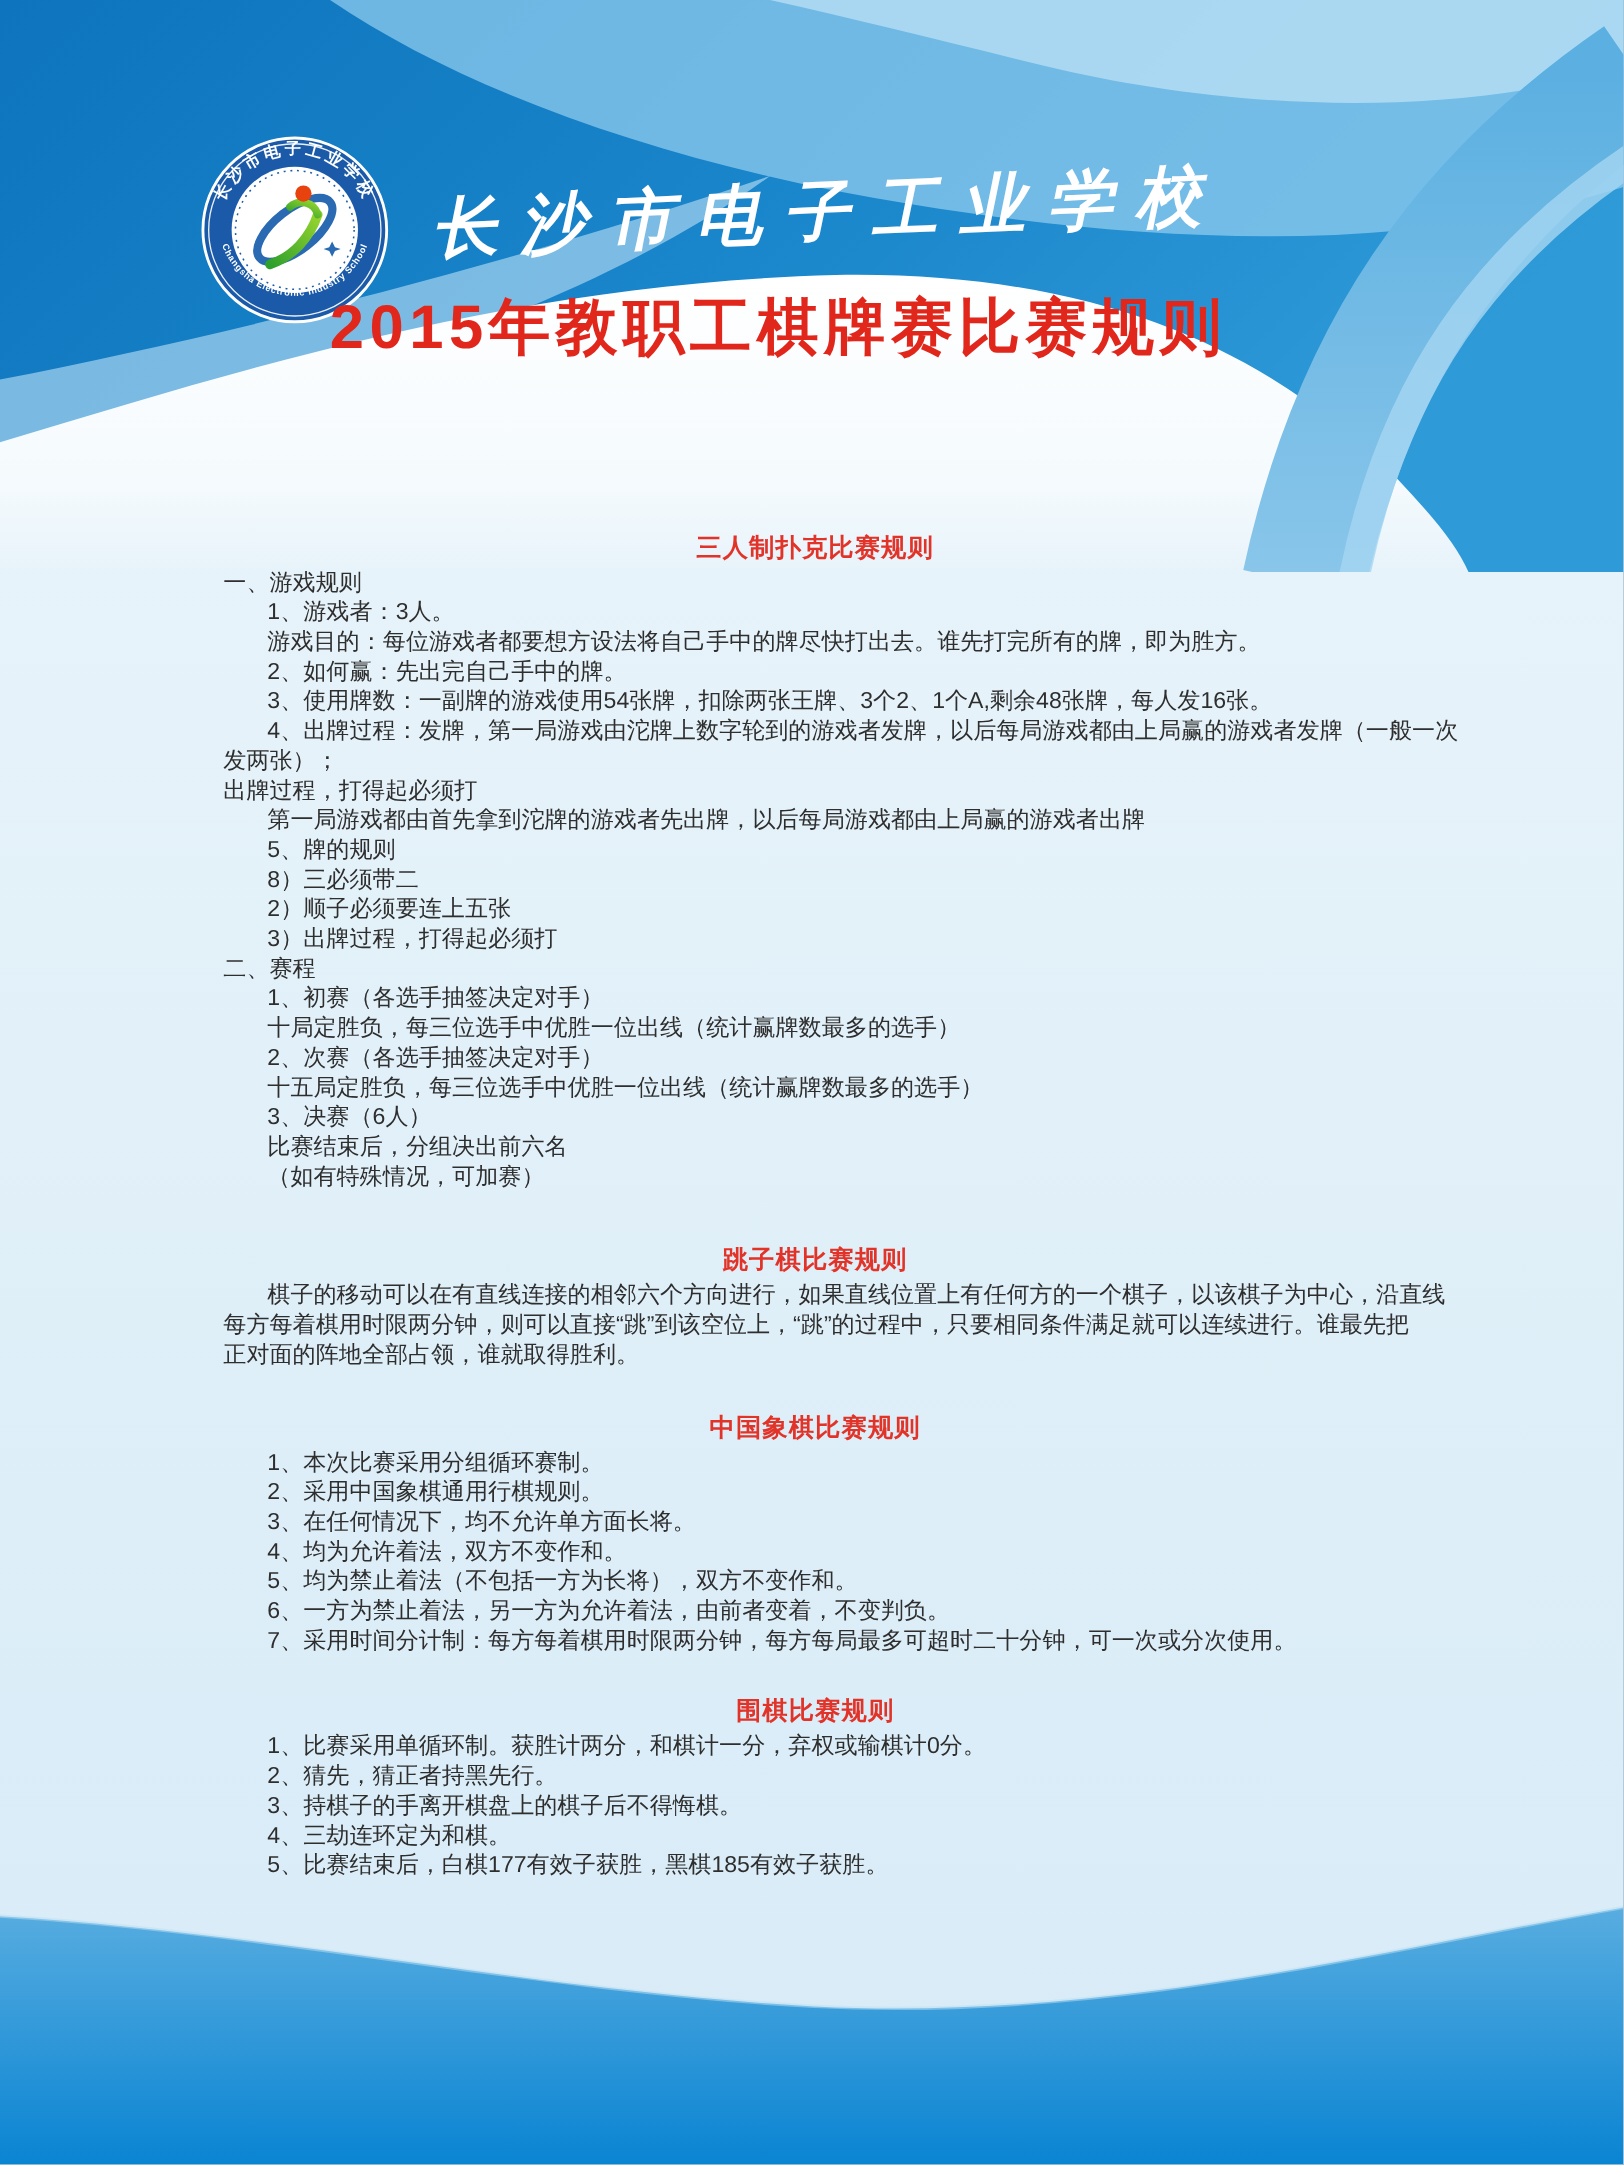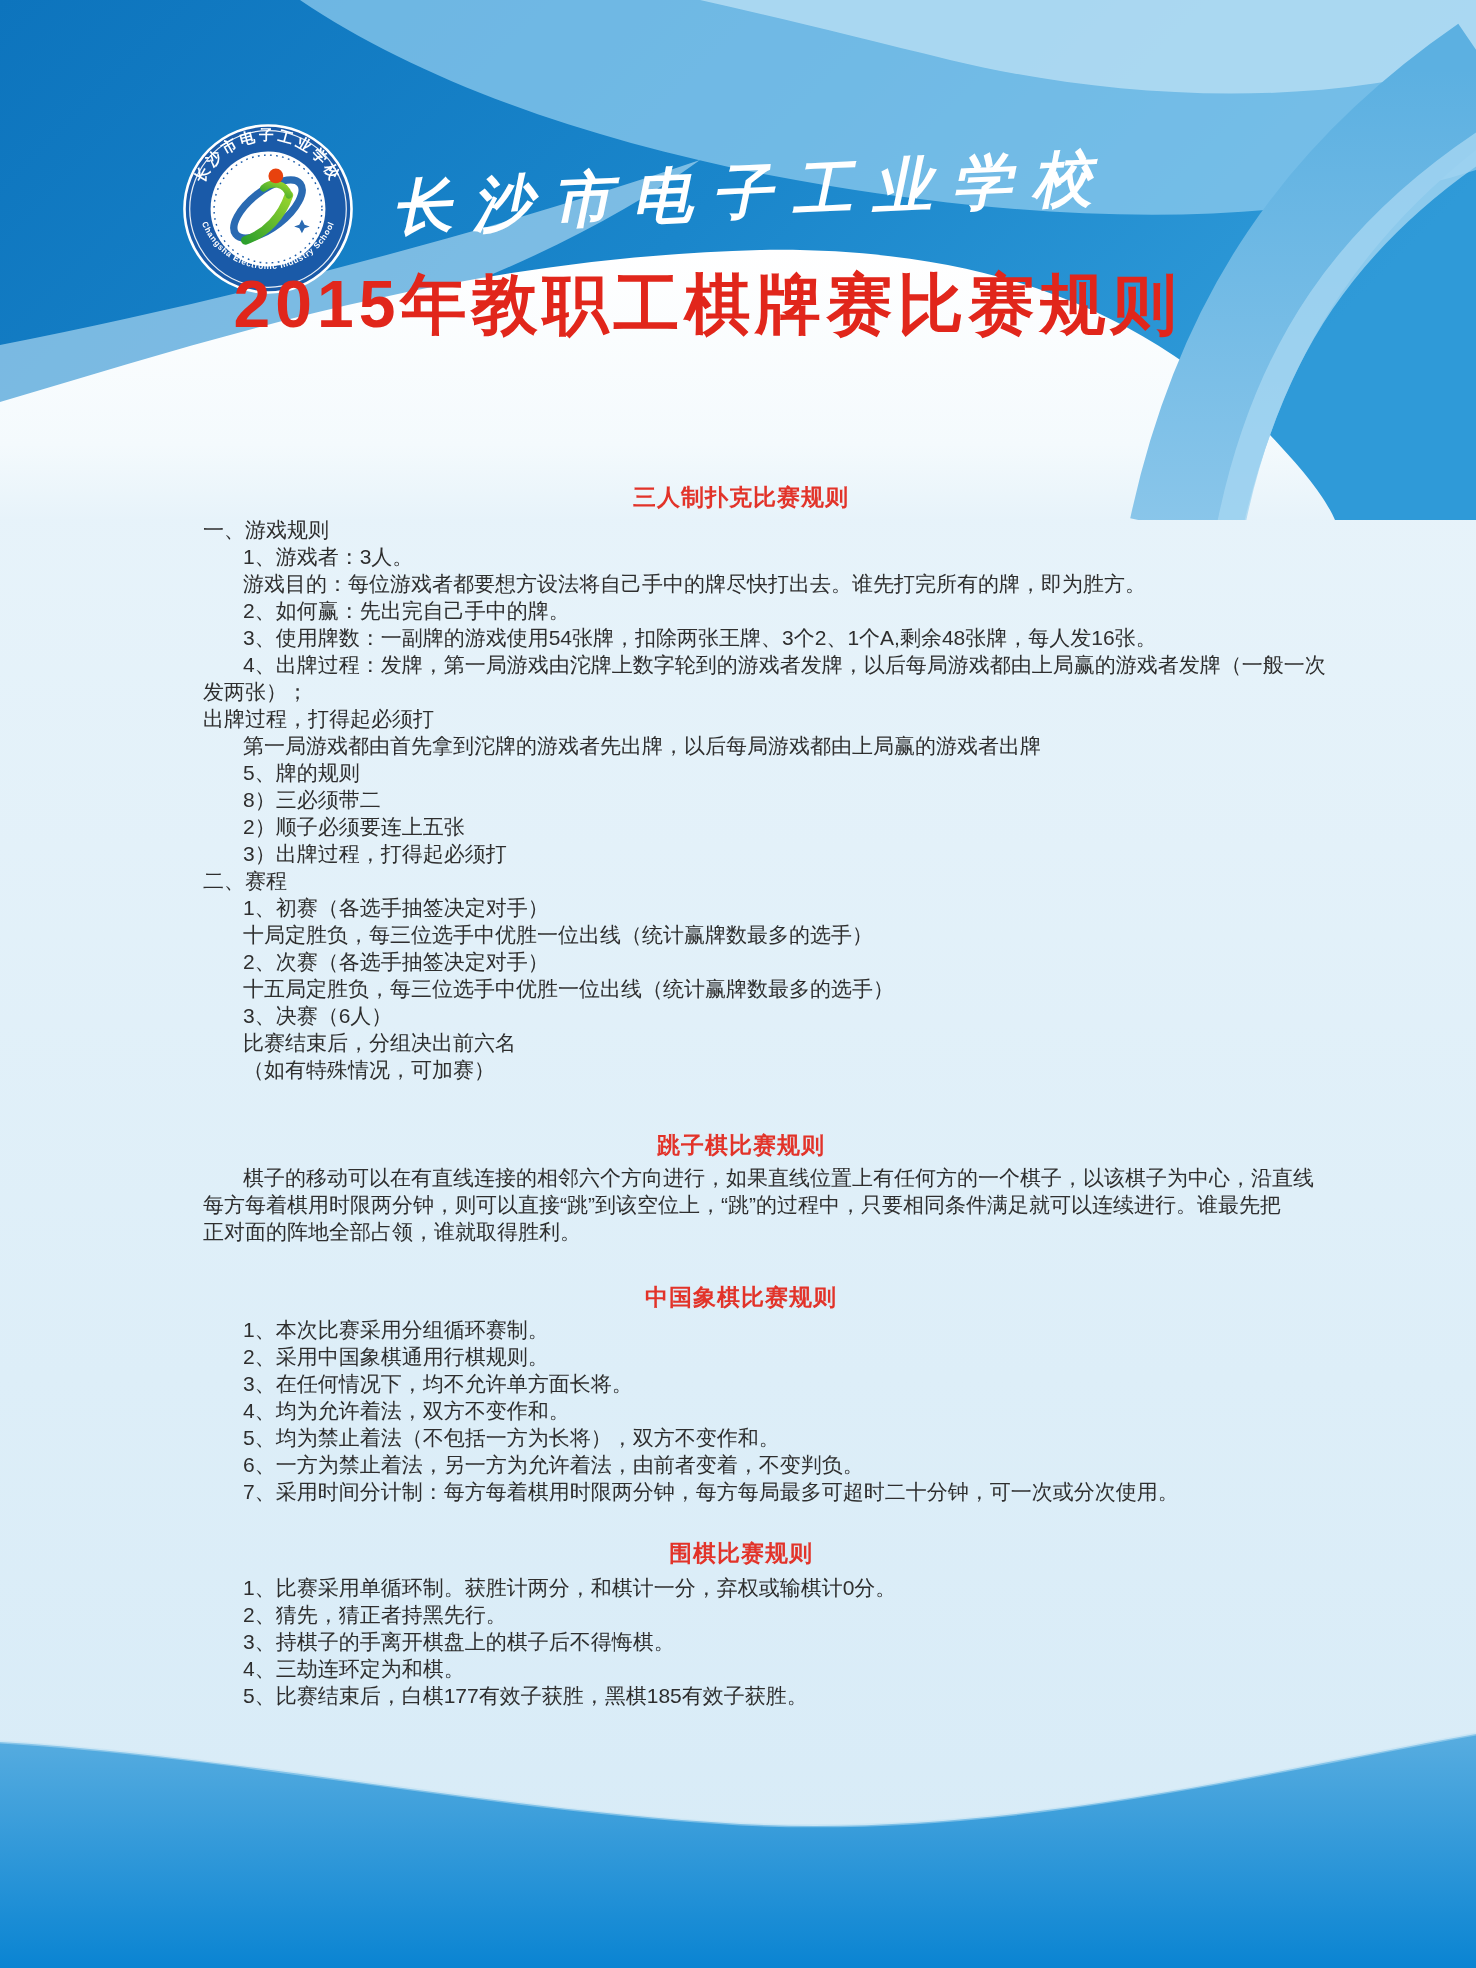--- a/index.html
+++ b/index.html
@@ -11,39 +11,39 @@
   .header-svg{position:absolute;top:0;left:0;width:1476px;height:520px;display:block;}
   .footer-svg{position:absolute;top:1730px;left:0;width:1476px;height:238px;display:block;}
   .logo-svg{position:absolute;left:181px;top:122px;width:174px;height:174px;}
   .school-name{
     position:absolute;left:392px;top:152px;width:760px;height:90px;
     color:#ffffff;font-size:60px;font-weight:700;font-style:italic;letter-spacing:20px;
     transform:rotate(-2.5deg);white-space:nowrap;
   }
   .poster-title{
     position:absolute;left:55px;top:260px;width:1305px;height:92px;text-align:center;
-    color:#e1261b;font-size:66px;font-weight:900;letter-spacing:5px;white-space:nowrap;
+    color:#e1261b;font-size:56px;font-weight:900;letter-spacing:5px;white-space:nowrap;
   }
   .content{
     position:absolute;left:203px;top:470px;width:1150px;
     color:#2e2e2e;font-size:21px;
   }
   .section{display:block;}
   .sec-heading{
     position:relative;left:-37px;width:100%;height:30px;line-height:30px;text-align:center;
     color:#e23329;font-size:23px;font-weight:700;letter-spacing:1px;
   }
   .sec-lines{margin-top:4px;}
   .line{height:27px;line-height:27px;white-space:nowrap;}
   .i0{padding-left:0;}
   .i1{padding-left:40px;}
   .sec0 .sec-heading{margin-top:12px;}
   .sec1 .sec-heading{margin-top:47px;}
   .sec2 .sec-heading{margin-top:37px;}
-  .sec3 .sec-heading{margin-top:35px;font-family:Liberation Mono, monospace;}
+  .sec3 .sec-heading{margin-top:35px;}
 </style>
 </head>
 <body>
 
 <div class="page">
 
   <svg class="header-svg" viewBox="0 0 1476 520" preserveAspectRatio="none">
     <defs>
       <linearGradient id="baseGrad" x1="0" y1="0" x2="1" y2="0.35">
         <stop offset="0" stop-color="#0d74bd"></stop>

